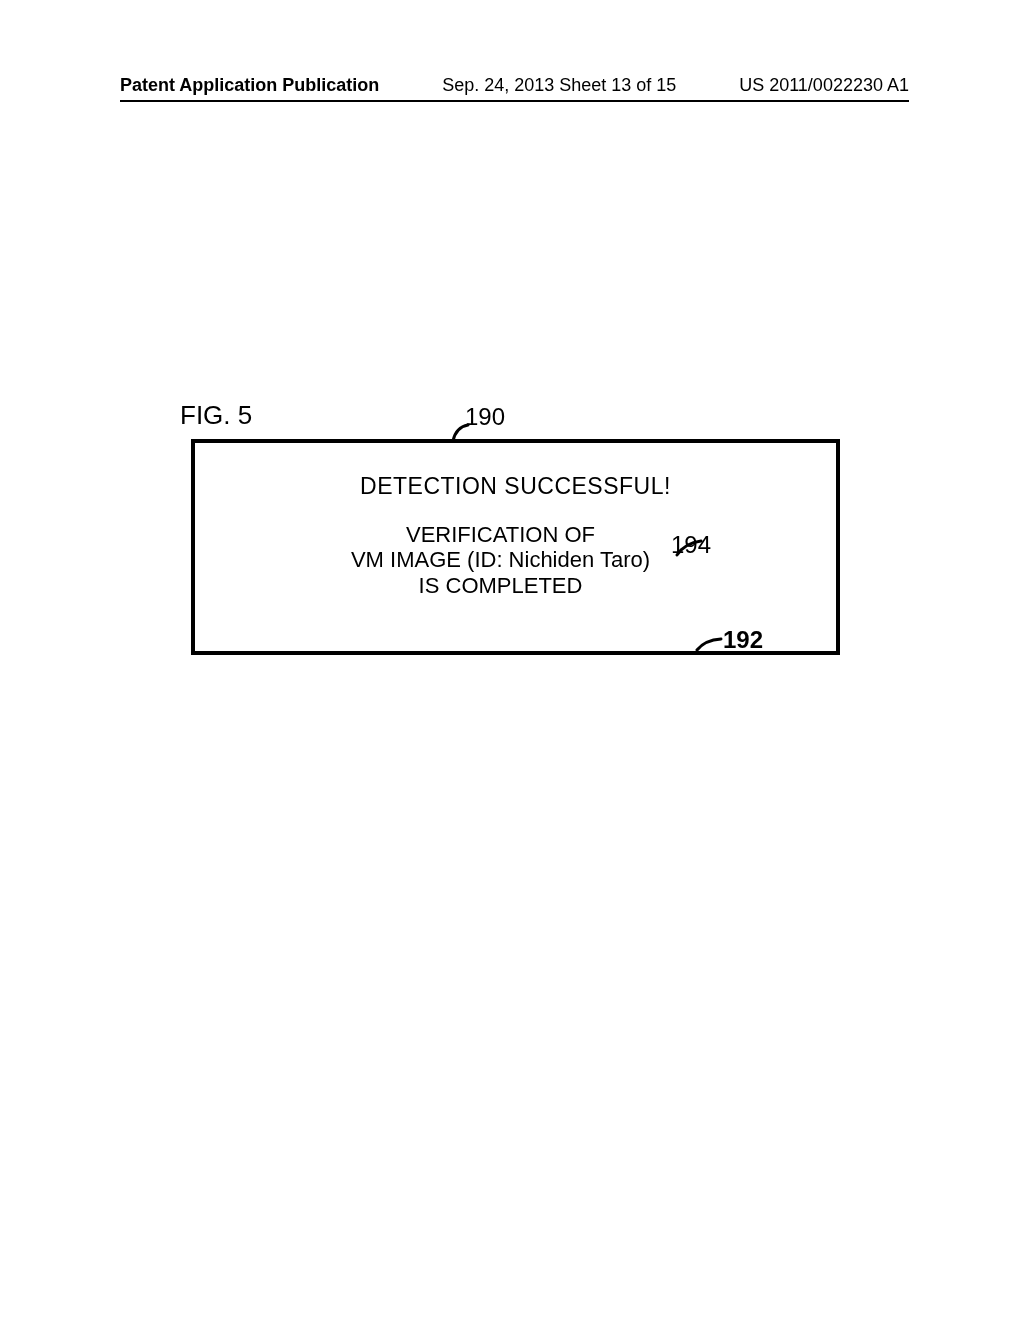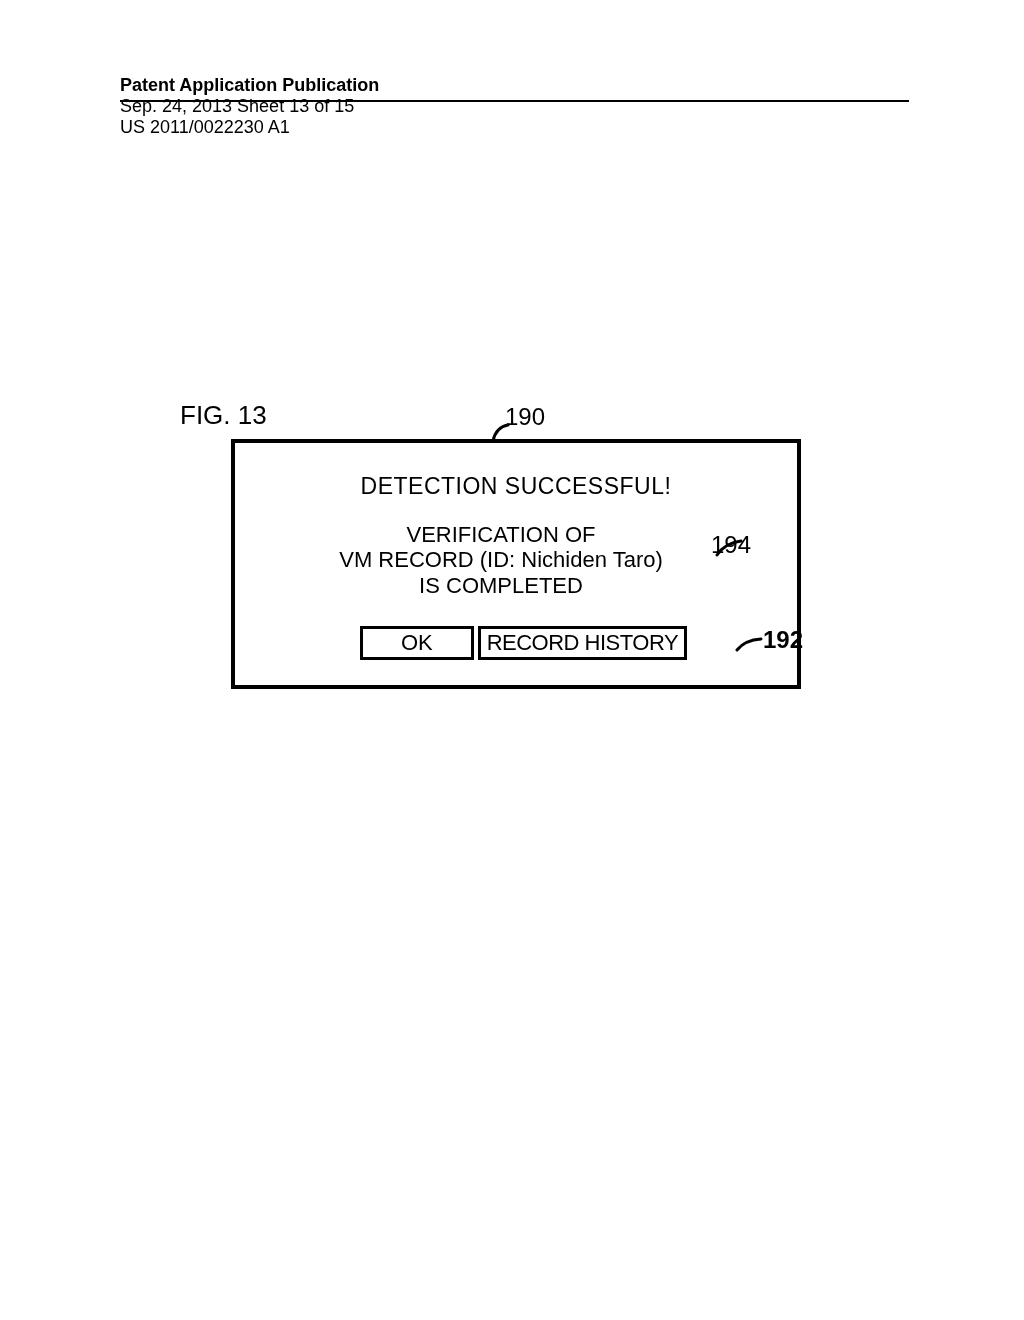--- a/index.html
+++ b/index.html
@@ -23,21 +23,20 @@
   }
   .header-row {
     position: absolute;
     top: 75px;
     left: 120px;
     right: 115px;
     display: flex;
     justify-content: space-between;
     align-items: baseline;
     font-size: 18px;
-    flex-direction: column;
   }
   .header-left {
     font-weight: bold;
   }
   .header-center {
     font-weight: normal;
   }
   .header-right {
     font-weight: normal;
   }
@@ -48,26 +47,25 @@
     width: 700px;
   }
   .fig-label {
     font-size: 26px;
     font-weight: normal;
     margin-bottom: 8px;
     margin-left: 5px;
   }
   .dialog-wrap {
     position: relative;
-    margin-left: 40px;
     padding-left: 16px;
   }
   .dialog {
     border: 4px solid #000;
-    width: 570px;
+    width: 649px;
     padding: 30px 20px 25px 20px;
     text-align: center;
     position: relative;
   }
   .dialog-title {
     font-size: 23px;
     letter-spacing: 0.5px;
     margin-bottom: 22px;
   }
   .dialog-msg {
@@ -140,39 +138,35 @@
 <body>
 
 <div class="header-row">
   <span class="header-left">Patent Application Publication</span>
   <span class="header-center">Sep. 24, 2013  Sheet 13 of 15</span>
   <span class="header-right">US 2011/0022230 A1</span>
 </div>
 <div class="header-line"></div>
 
 <div class="figure-area">
-  <div class="fig-label">FIG. 13</div>
+  <div class="fig-label">FIG. 5</div>
 
   <div class="dialog-wrap">
 
     <svg class="lead-190" viewBox="0 0 26 22">
       <path d="M 3 20 Q 6 6 18 4" stroke="#000" stroke-width="3" fill="none" stroke-linecap="round"></path>
     </svg>
     <div class="callout callout-190">190</div>
 
     <div class="dialog">
       <div class="dialog-title">DETECTION SUCCESSFUL!</div>
       <div class="dialog-msg">
         <span>VERIFICATION OF</span><br>
-        <span>VM RECORD (ID: Nichiden Taro)</span><br>
+        <span>VM IMAGE (ID: Nichiden Taro)</span><br>
         <span>IS COMPLETED</span>
-      </div>
-      <div class="button-row">
-        <button class="btn btn-ok">OK</button>
-        <button class="btn btn-rec">RECORD HISTORY</button>
       </div>
     </div>
 
     <svg class="lead-194" viewBox="0 0 30 18">
       <path d="M 2 16 Q 10 4 26 2" stroke="#000" stroke-width="3" fill="none" stroke-linecap="round"></path>
     </svg>
     <div class="callout callout-194">194</div>
 
     <svg class="lead-192" viewBox="0 0 30 15">
       <path d="M 2 13 Q 10 3 26 2" stroke="#000" stroke-width="3" fill="none" stroke-linecap="round"></path>

